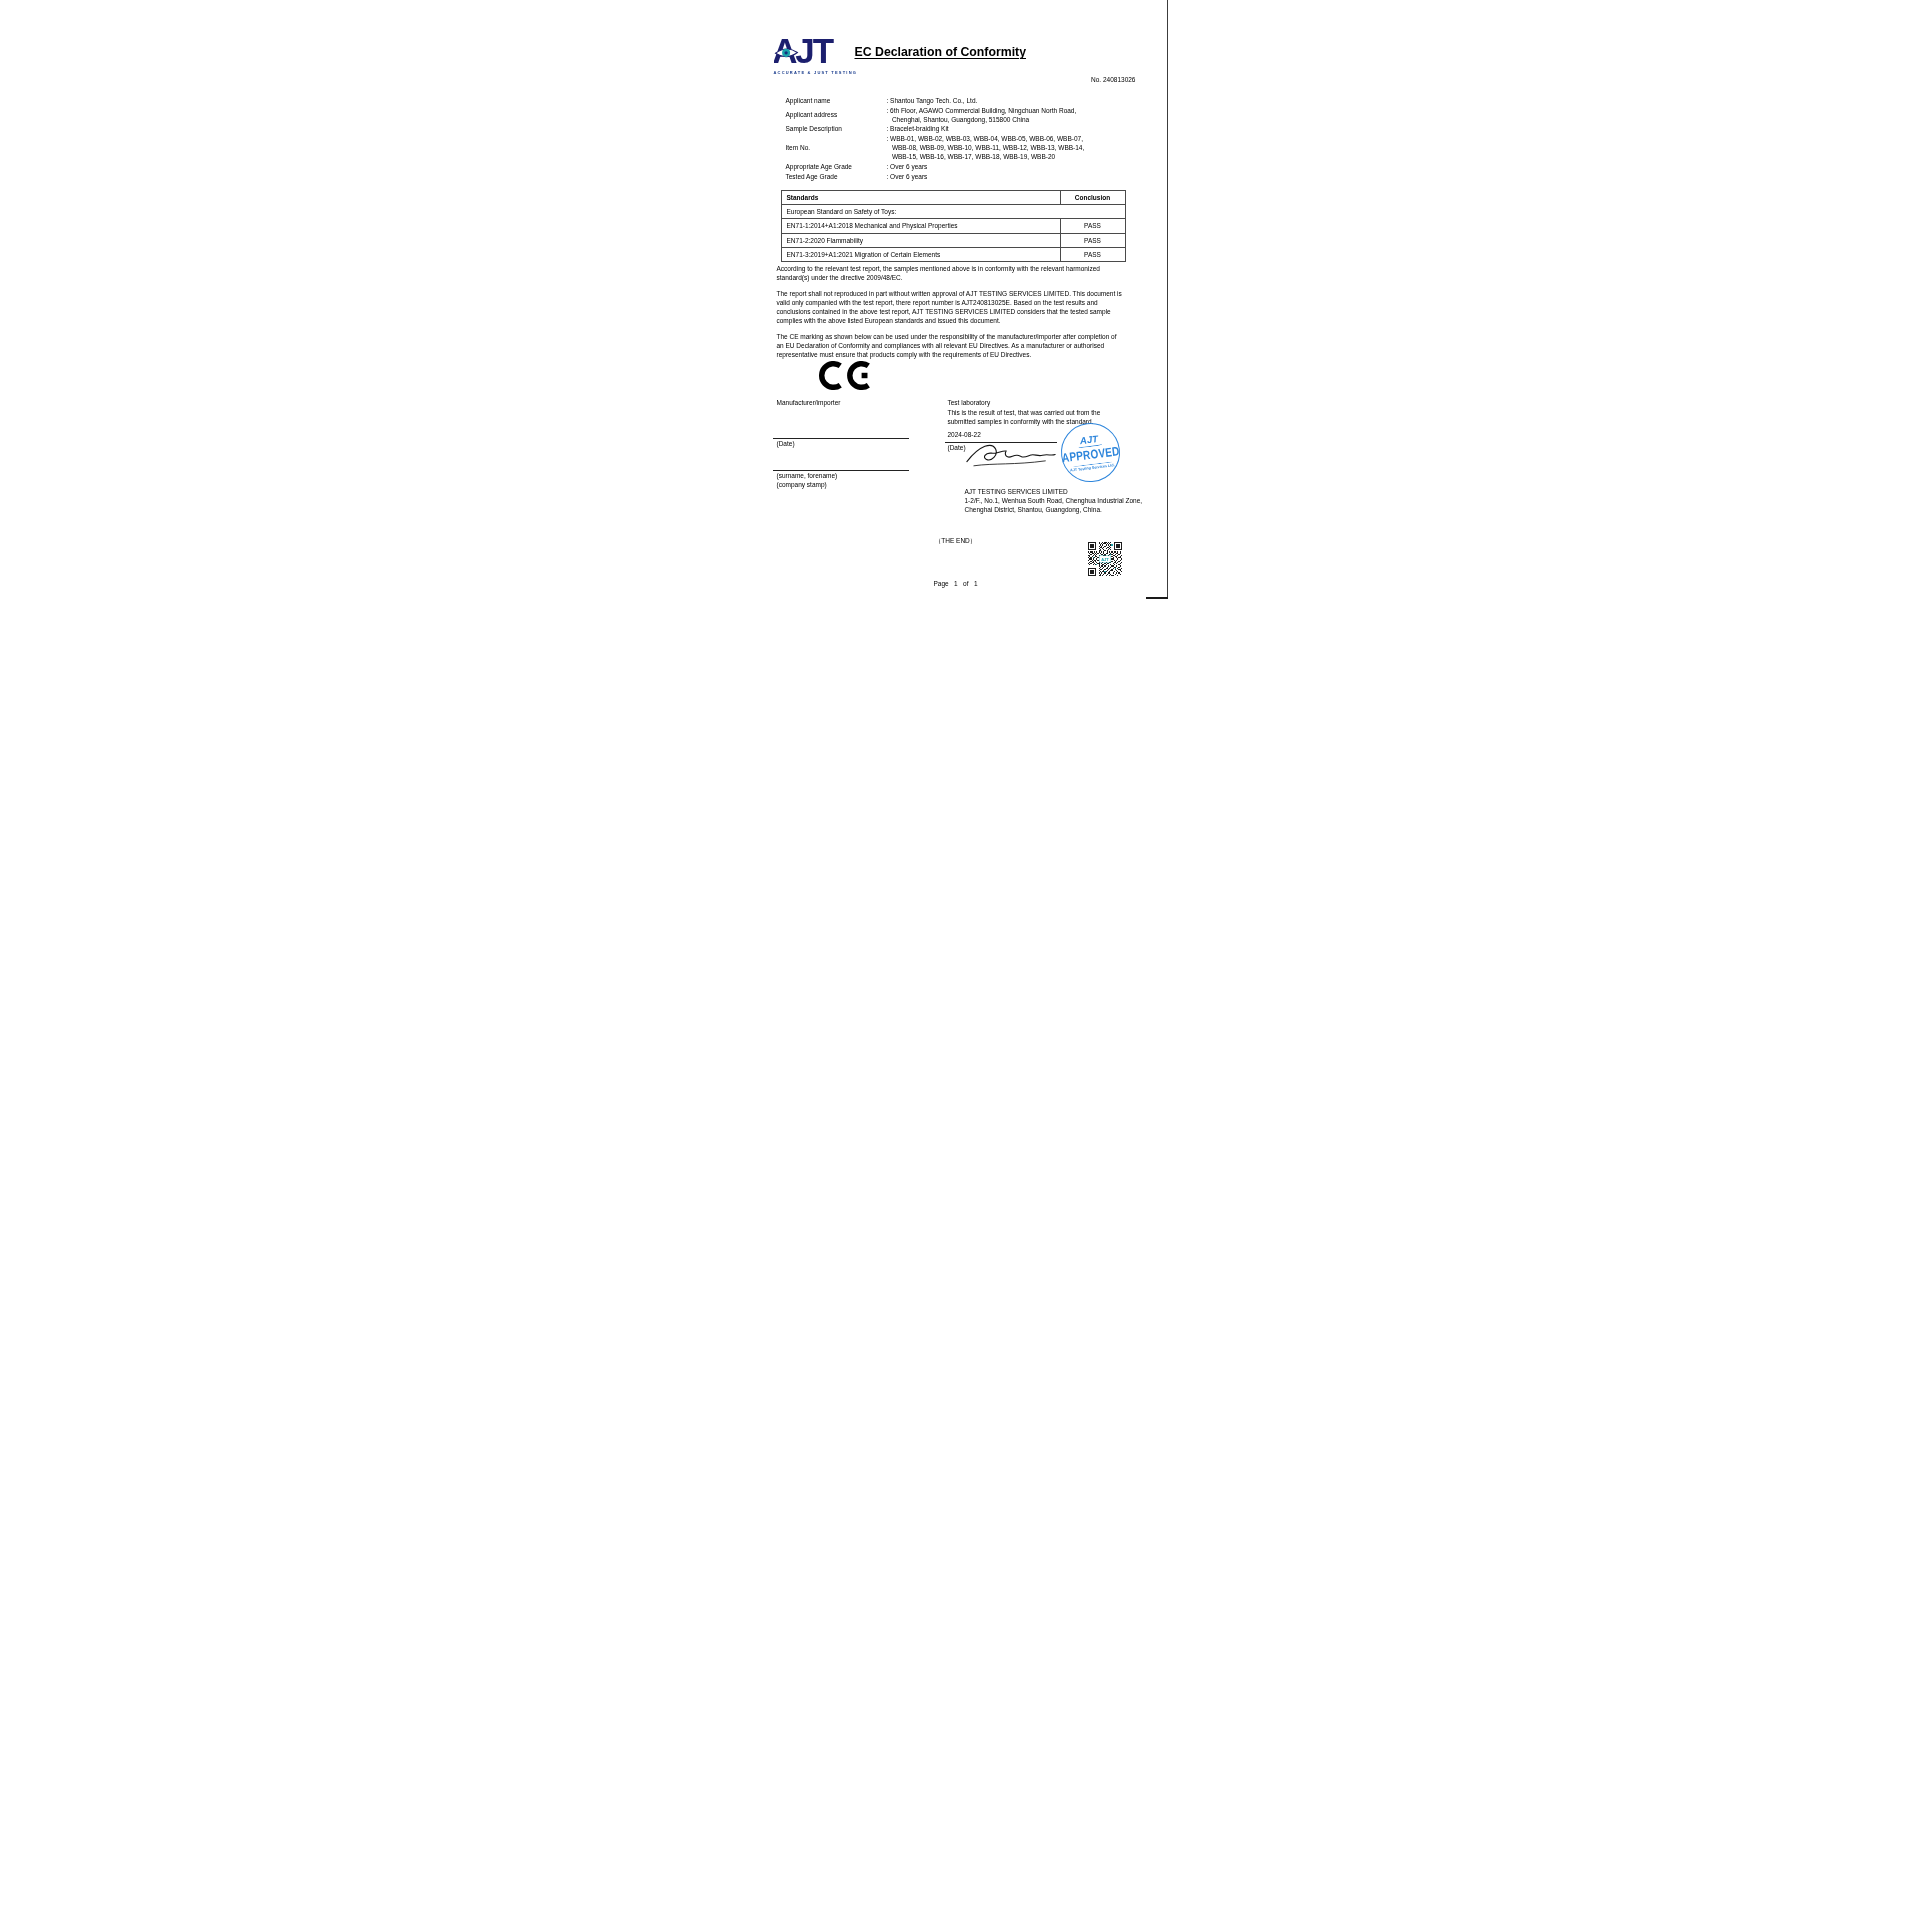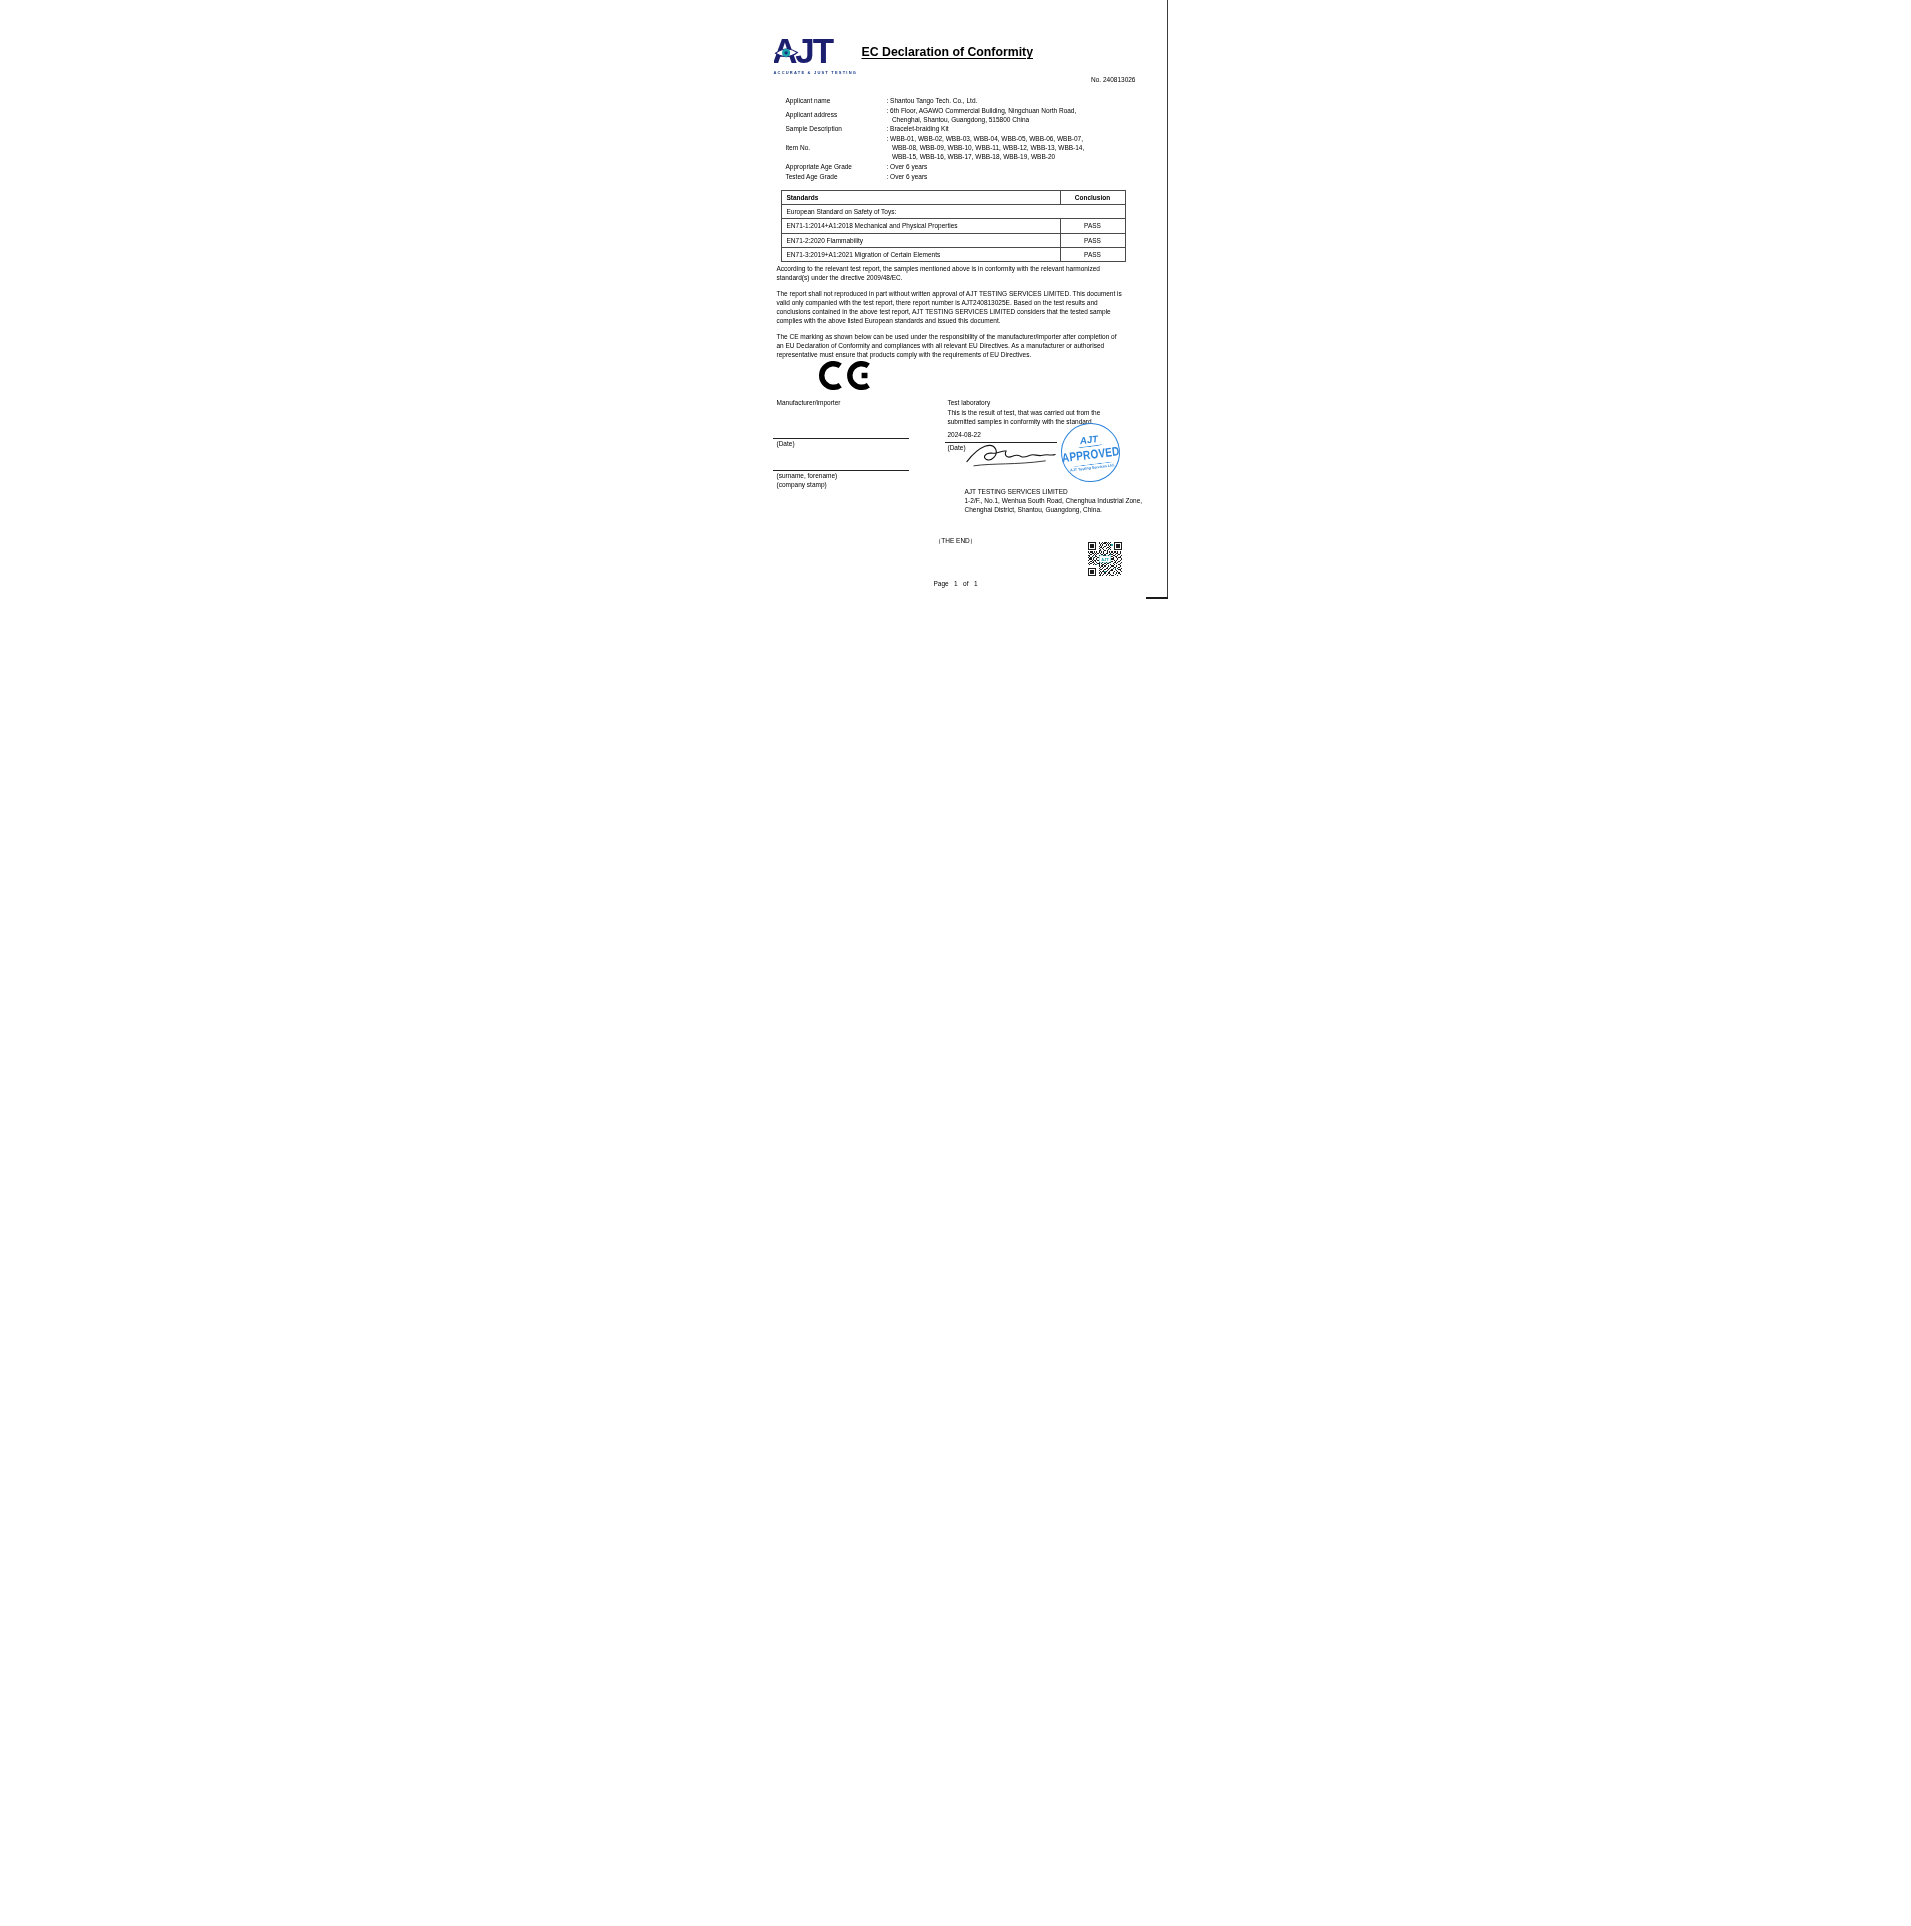--- a/index.html
+++ b/index.html
@@ -10,21 +10,21 @@
     font-family:"Liberation Sans", sans-serif; overflow:hidden;
   }
 
   
   .logo { position:absolute; left:30px; top:35px; width:84px; }
   .logo svg { display:block; width:84px; height:35px; }
   .logo-letters { font-family:"Liberation Sans",sans-serif; font-size:96px; font-weight:bold; fill:#1c1f6e; letter-spacing:-6px; }
   .logo-tagline { font-size:4px; font-weight:bold; letter-spacing:1.2px; color:#173a8c; white-space:nowrap; margin-top:0.4px; }
 
   .doc-title {
-    position:absolute; left:118px; top:45px; font-size:12.3px; font-weight:bold;
+    position:absolute; left:111px; top:45px; font-size:12.3px; font-weight:bold;
     text-decoration:underline; text-decoration-thickness:1.2px; text-underline-offset:2.3px;
   }
   .doc-number { position:absolute; right:32px; top:76px; font-size:6.5px; }
 
   
   .fields { position:absolute; left:42px; top:96px; width:347px; font-size:6.5px; line-height:1.42; }
   .f-row { display:flex; align-items:center; margin-bottom:0.4px; }
   .f-label { width:101px; flex:none; }
   .f-value { flex:1; white-space:pre-line; padding-left:5.4px; text-indent:-5.4px; }
 

